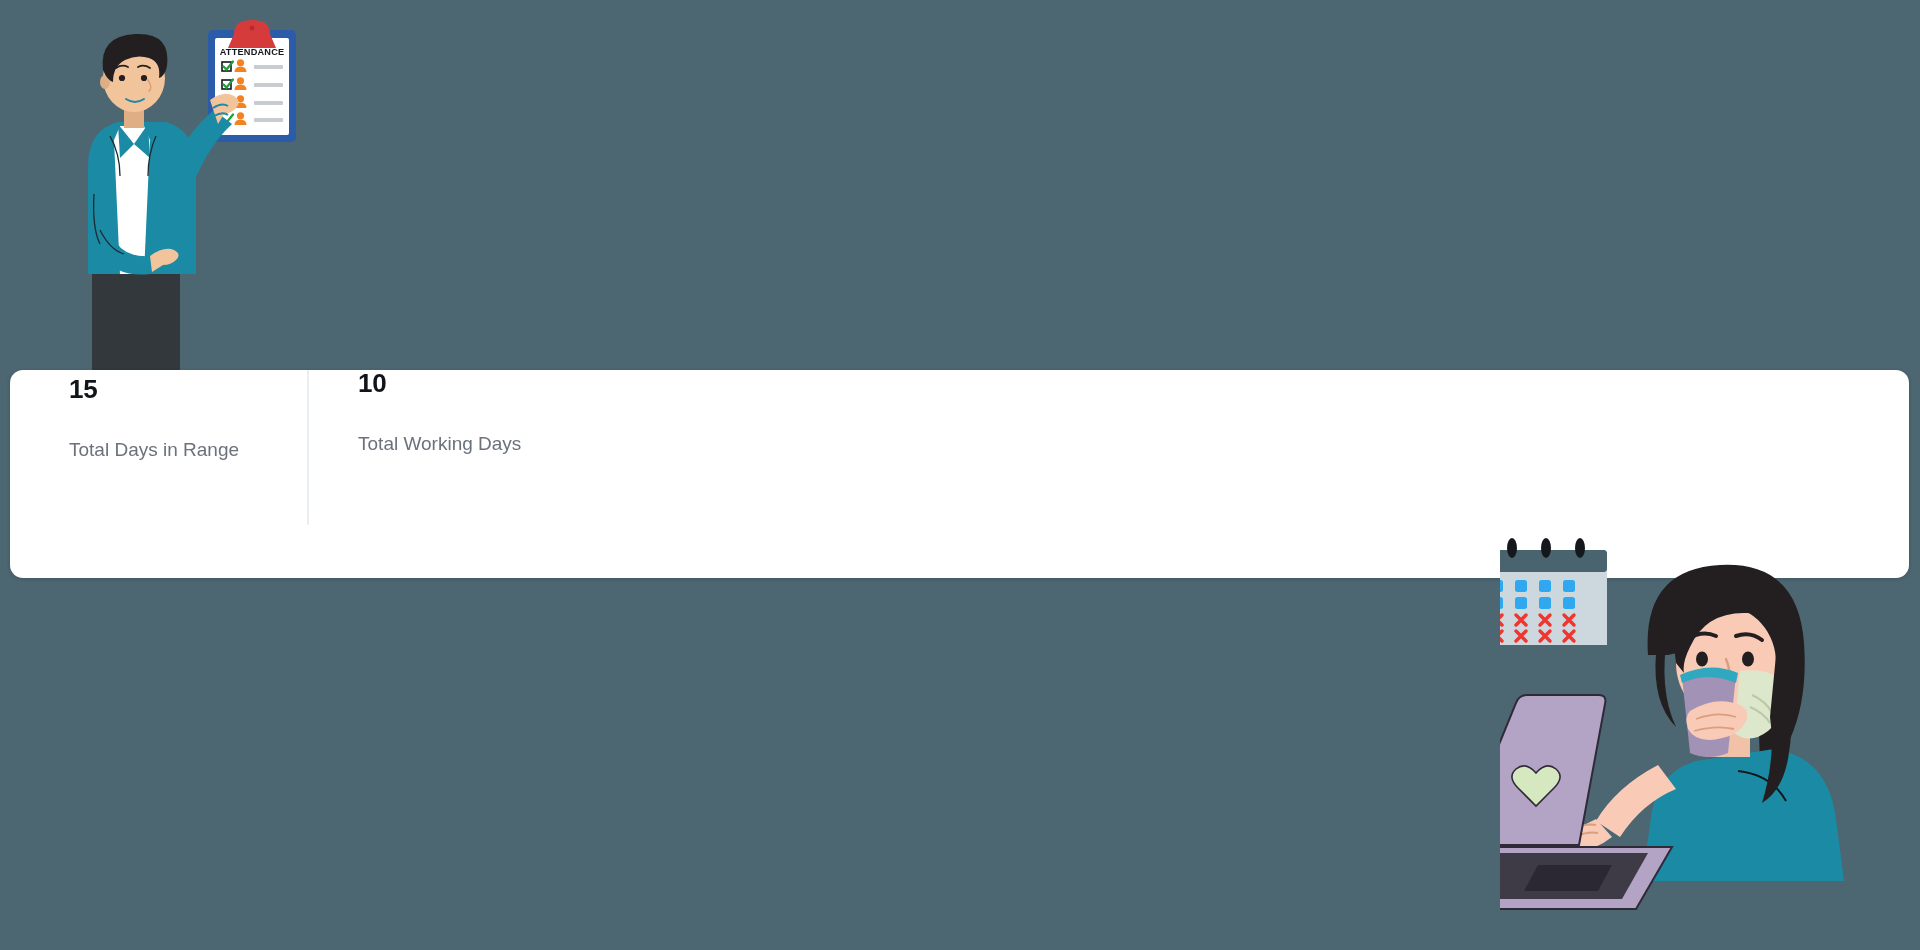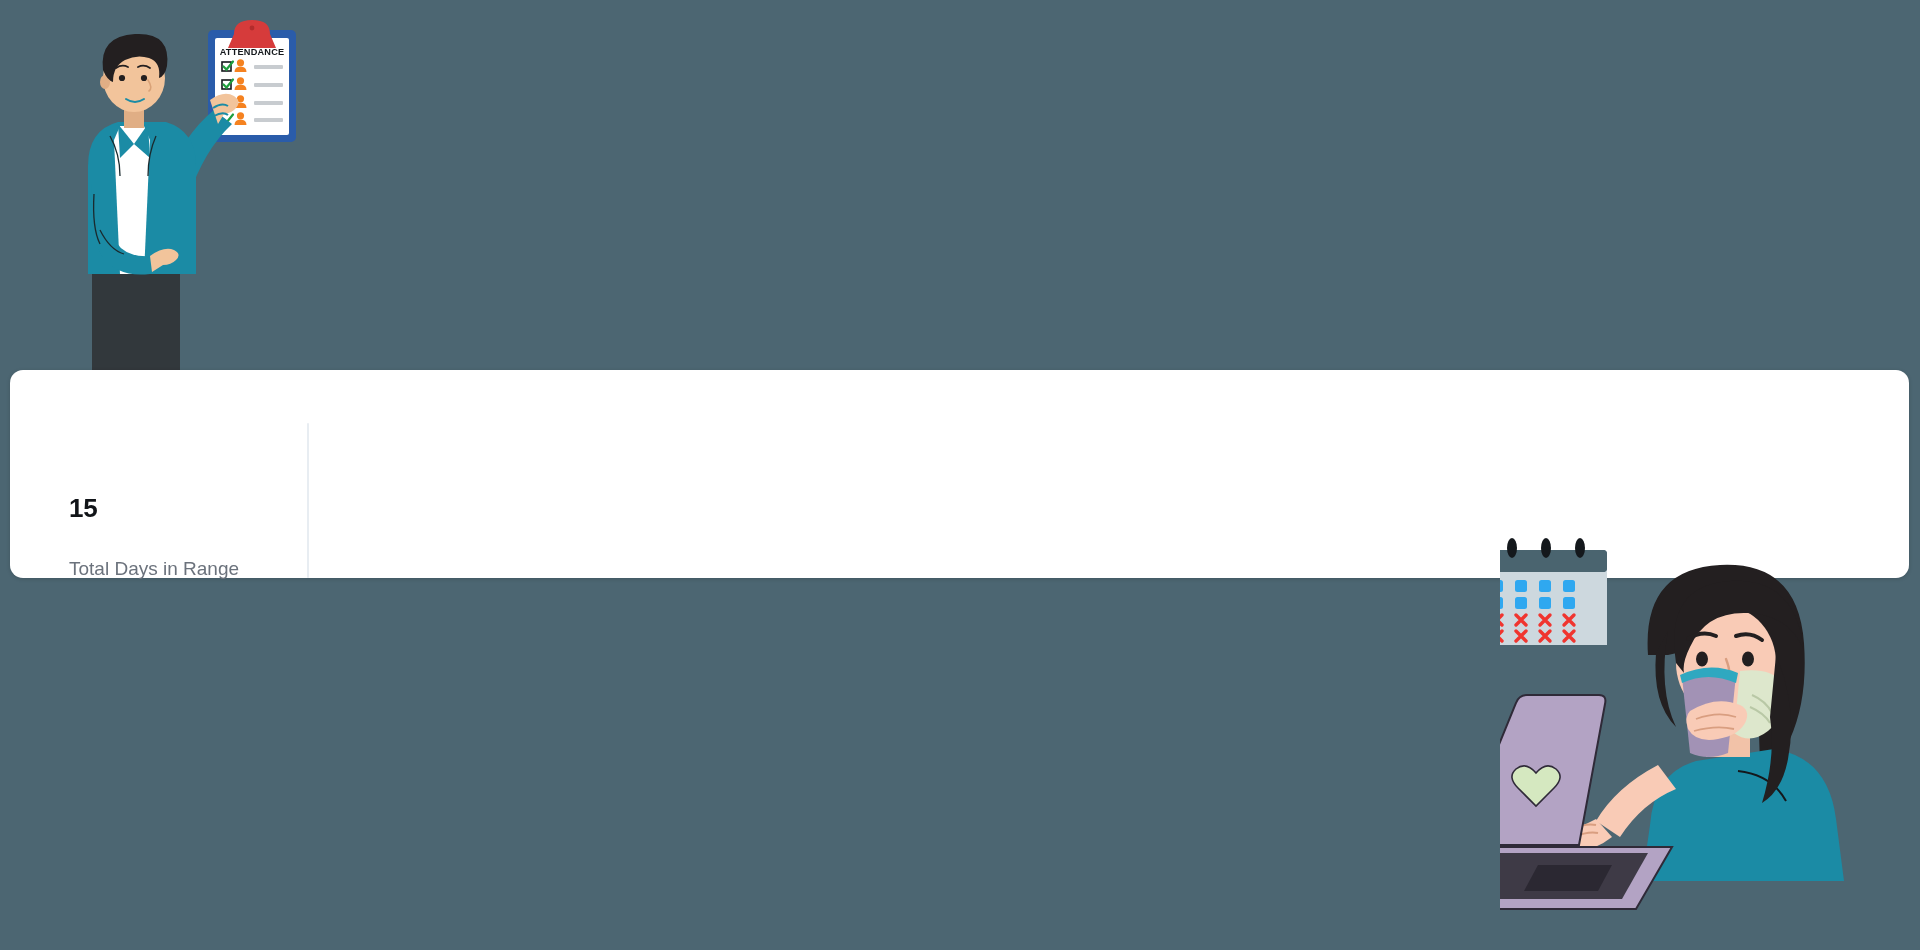--- a/index.html
+++ b/index.html
@@ -40,21 +40,21 @@
   .stats-card {
     position: absolute;
     left: 10px;
     top: 370px;
     width: 1899px;
     height: 208px;
     background: #ffffff;
     border-radius: 13px;
     box-shadow: 0 1px 4px rgba(0,0,0,0.16);
     display: flex;
-    align-items: flex-end;
+    align-items: flex-start;
   }
 
   .stat-block {
     position: relative;
     flex: 0 0 auto;
   }
 
   .stat-one { padding-left: 59px; padding-top: 6px; }
   .stat-two { padding-left: 49px; }
 
@@ -222,20 +222,24 @@
 
 <div class="stats-card">
 
   <div class="stat-block stat-one">
     <div class="stat-value">15</div>
     <div class="stat-label">Total Days in Range</div>
   </div>
 
   <div class="card-divider"></div>
 
+  <div class="stat-block stat-two">
+    <div class="stat-value">10</div>
+    <div class="stat-label">Total Working Days</div>
+  </div>
 
   <div class="card-spacer"></div>
 
 </div>
 
 <div class="illus-woman">
   <svg viewBox="0 0 420 415" width="420" height="415" xmlns="http://www.w3.org/2000/svg">
 
     <g>
       <rect x="-45" y="25" width="152" height="85" fill="#cdd8de"></rect>

